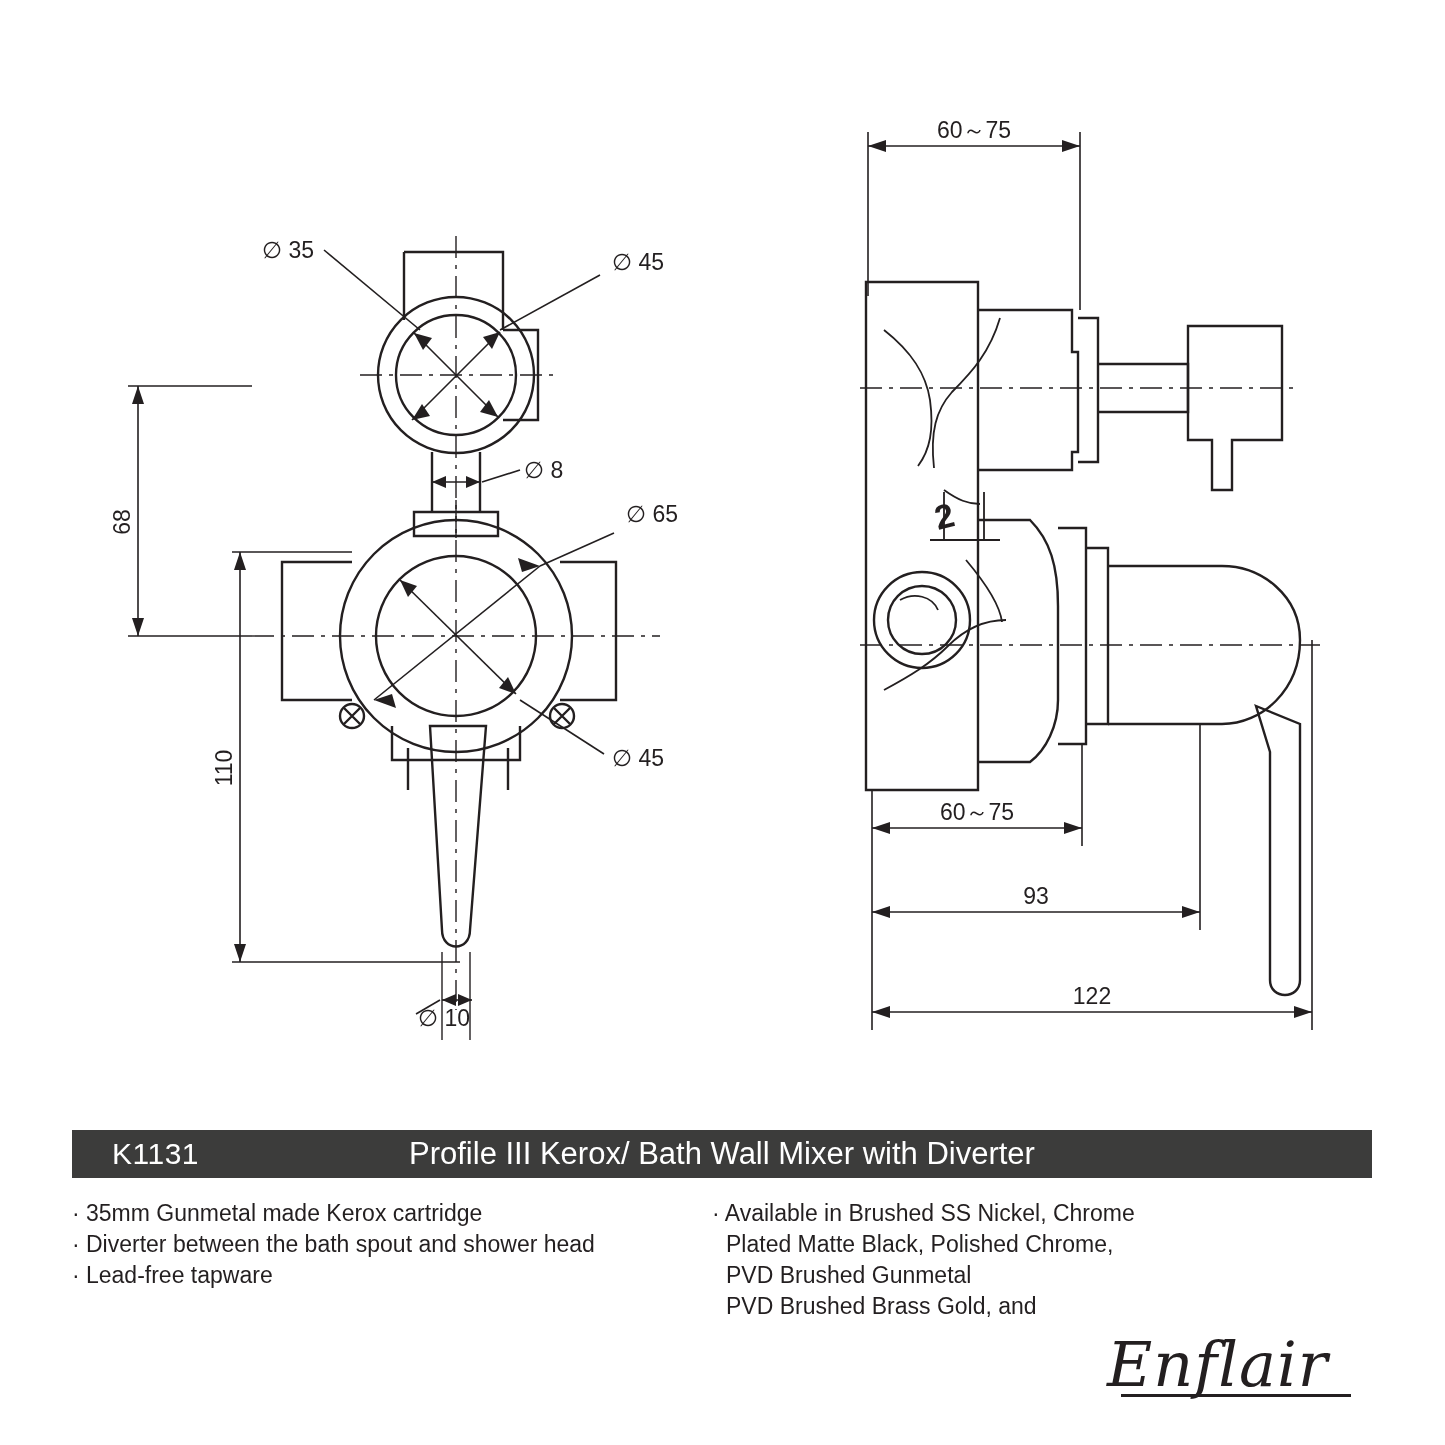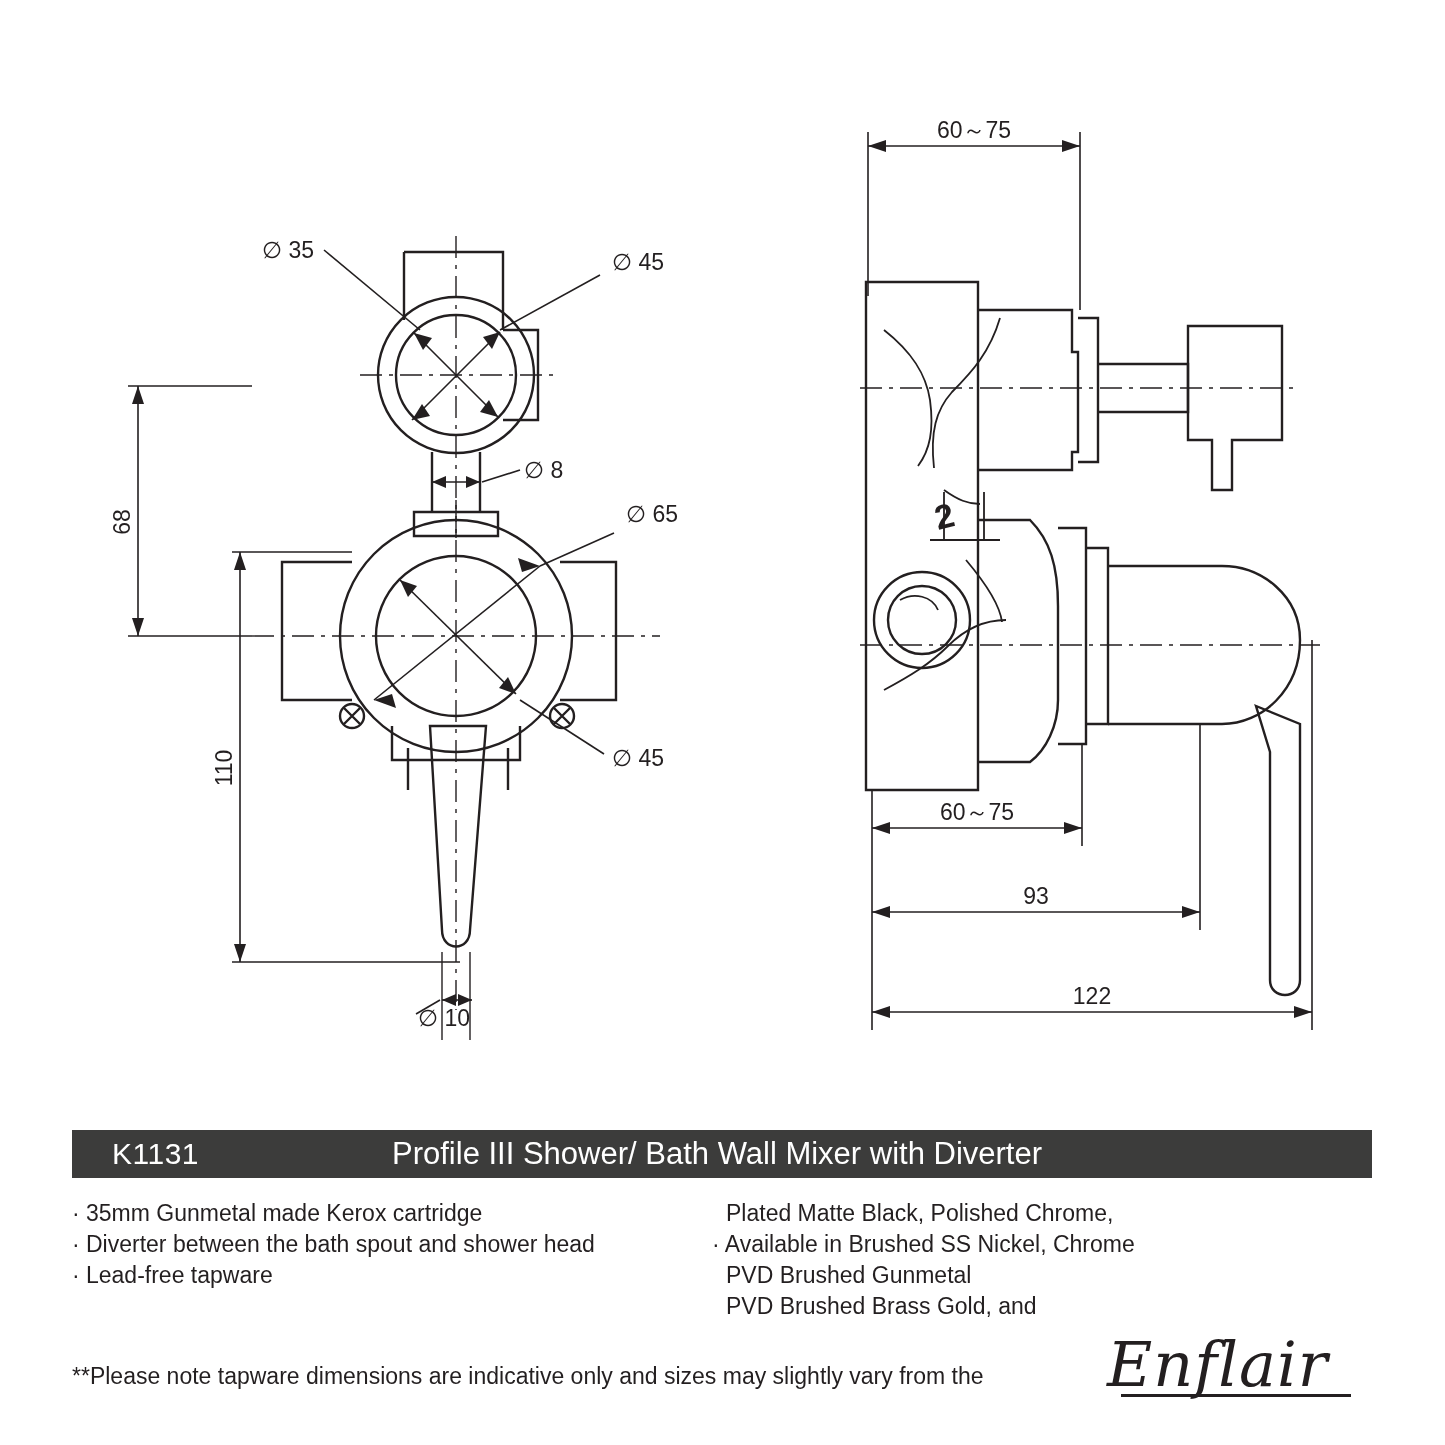--- a/index.html
+++ b/index.html
@@ -5,21 +5,21 @@
   html,body{margin:0;padding:0;background:#ffffff;}
   body{width:1445px;height:1445px;font-family:"Liberation Sans",sans-serif;color:#231f20;overflow:hidden;}
   #sheet{position:relative;width:1445px;height:1445px;}
 
   
   #drawing{position:absolute;left:0;top:0;width:1445px;height:1120px;}
   #drawing svg{display:block;}
 
   
   .titlebar{position:absolute;left:72px;top:1130px;width:1300px;height:48px;background:#3c3c3b;
-            display:flex;align-items:center;}
+            display:flex;align-items:center;gap:17px;}
   .titlebar .code{color:#ffffff;font-size:30px;letter-spacing:.5px;padding-left:40px;width:280px;}
   .titlebar .name{color:#ffffff;font-size:31px;letter-spacing:0px;}
 
   
   .features{position:absolute;left:72px;top:1198px;width:1300px;display:flex;}
   .col-left{width:640px;}
   .col-right{width:620px;}
   .feat{font-size:23px;line-height:31px;color:#231f20;white-space:nowrap;}
   .feat .dot{display:inline-block;width:14px;}
   .availline{font-size:23px;line-height:31px;color:#231f20;white-space:nowrap;}
@@ -244,45 +244,44 @@
 
     <text class="dim" x="974" y="138" text-anchor="middle">60～75</text>
     <text class="dim" x="977" y="820" text-anchor="middle">60～75</text>
     <text class="dim" x="1036" y="904" text-anchor="middle">93</text>
     <text class="dim" x="1092" y="1004" text-anchor="middle">122</text>
   </svg>
   </div>
 
   <div class="titlebar">
     <div class="code">K1131</div>
-    <div class="name">Profile III Shower/ Bath Wall Mixer with Diverter</div>
+    <div class="name">Profile III Kerox/ Bath Wall Mixer with Diverter</div>
   </div>
 
   <div class="features">
     <div class="col-left">
       <div class="feat">
         <span class="dot">·</span><span>35mm Gunmetal made Kerox cartridge</span>
       </div>
       <div class="feat">
         <span class="dot">·</span><span>Diverter between the bath spout and shower head</span>
       </div>
       <div class="feat">
         <span class="dot">·</span><span>Lead-free tapware</span>
       </div>
     </div>
     <div class="col-right">
+      <div class="availline">· Available in Brushed SS Nickel, Chrome</div>
       <div class="availline indent">Plated Matte Black, Polished Chrome,</div>
-      <div class="availline">· Available in Brushed SS Nickel, Chrome</div>
       <div class="availline indent">PVD Brushed Gunmetal</div>
       <div class="availline indent">PVD Brushed Brass Gold, and</div>
     </div>
   </div>
 
   <div class="note">
-    <span>**Please note tapware dimensions are indicative only and sizes may slightly vary from the</span>
   </div>
 
   <div class="logo">
     <div class="logo-text">Enflair</div>
     <div class="logo-rule"></div>
   </div>
 
 </div>
 
 </body></html>

